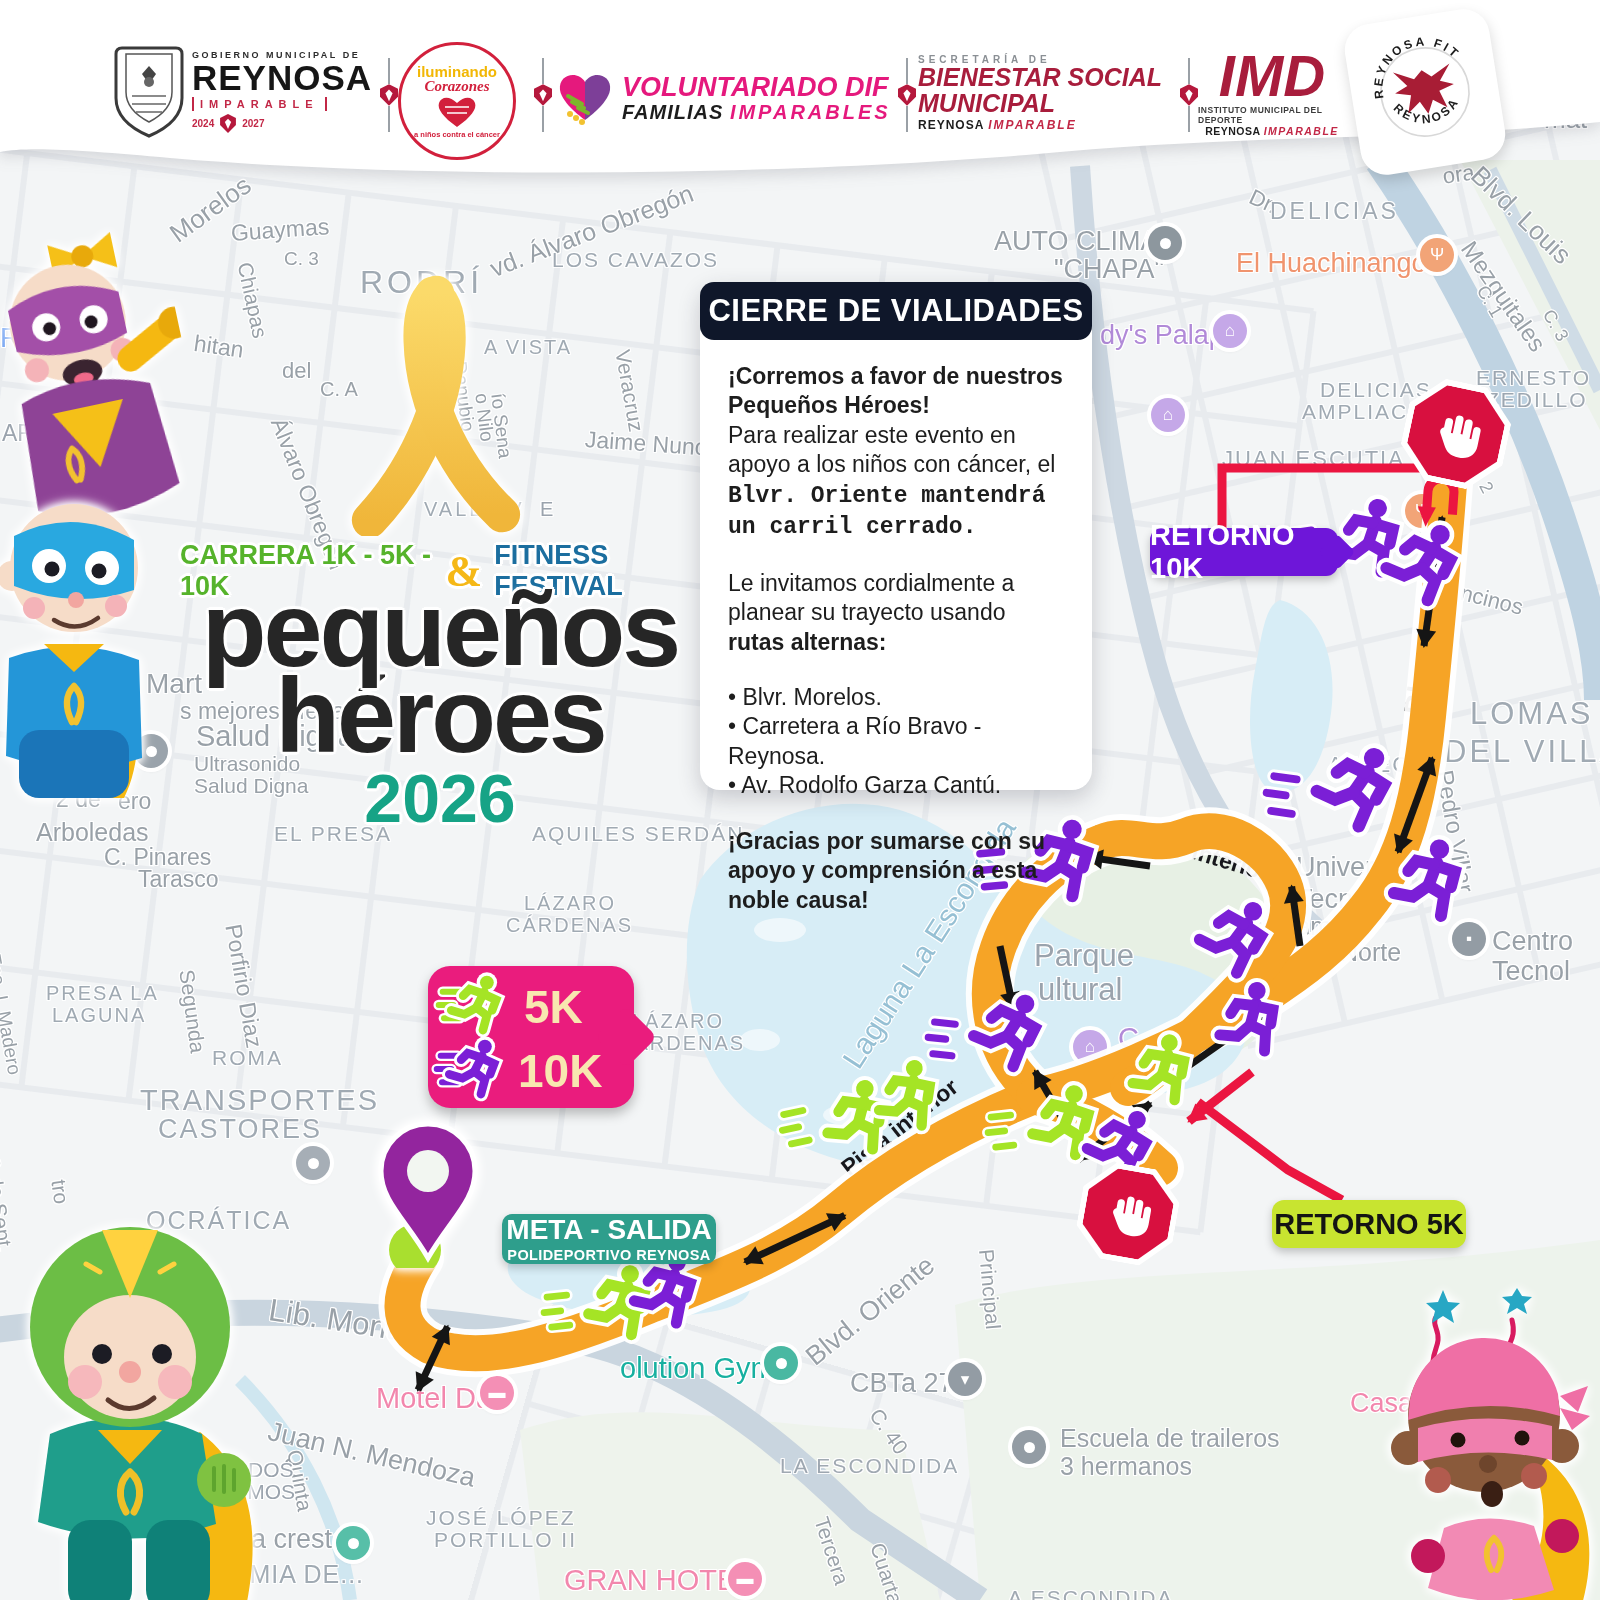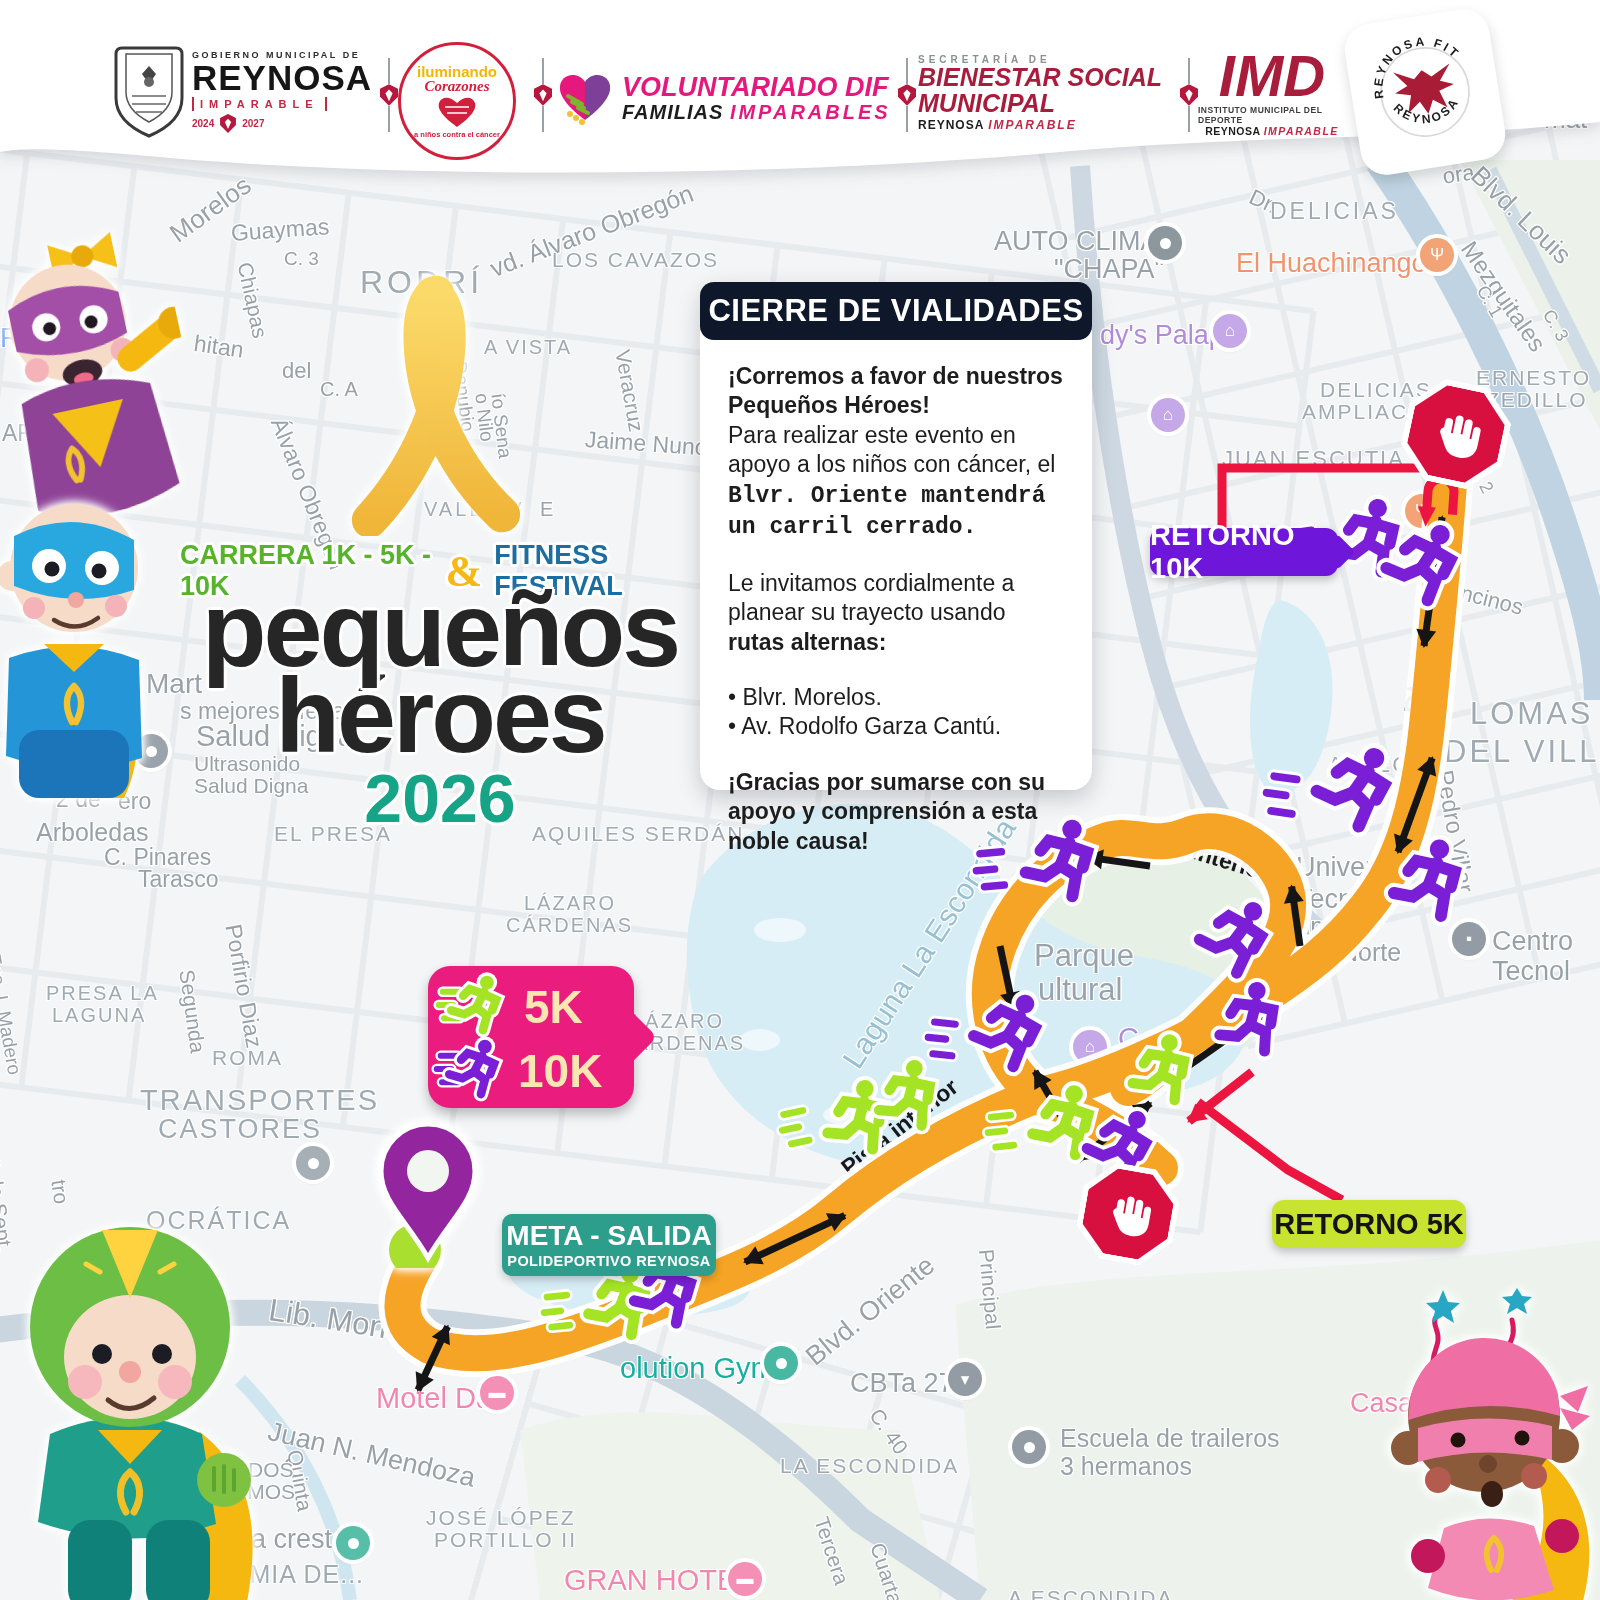--- a/index.html
+++ b/index.html
@@ -501,21 +501,21 @@
   </div>
 
   <div class="badge" style="left:1150px;top:528px;width:188px;height:48px;background:#6E16D9;color:#fff;font-size:29px;">
     <span>RETORNO 10K</span>
     <div class="notch" style="background:#6E16D9;"></div>
   </div>
   <div class="badge" style="left:1272px;top:1200px;width:194px;height:48px;background:#C8E430;color:#141414;font-size:29px;">
     <span>RETORNO 5K</span>
   </div>
 
-  <div class="abs" style="left:502px;top:1214px;width:214px;height:62px;background:#2E9E8C;border-radius:10px;
+  <div class="abs" style="left:502px;top:1214px;width:214px;height:50px;background:#2E9E8C;border-radius:10px;
        display:flex;flex-direction:column;align-items:center;justify-content:center;color:#fff;box-shadow:0 4px 8px rgba(0,0,0,.2);">
     <div style="font-size:28px;font-weight:900;line-height:1;">META - SALIDA</div>
     <div style="font-size:14.5px;font-weight:800;letter-spacing:.4px;margin-top:3px;">POLIDEPORTIVO REYNOSA</div>
   </div>
   <svg class="abs sticker-svg" style="left:363px;top:1118px;" width="130" height="150" viewBox="0 0 130 150">
     <circle cx="52" cy="132" r="26" fill="#A9DF2F"></circle>
     <path d="M65 6 a47 47 0 0 1 47 47 c0 30 -25 49 -47 87 c-22 -38 -47 -57 -47 -87 a47 47 0 0 1 47 -47 z" fill="#93259E" stroke="#fff" stroke-width="5"></path>
     <circle cx="65" cy="53" r="21" fill="#f2f6f1"></circle>
   </svg>
 
@@ -555,20 +555,21 @@
 
   <div class="card">
     <div class="card-header">
       <span>CIERRE DE VIALIDADES</span>
     </div>
     <div class="card-body" id="card-body">
         <p><span style="font-weight: 700;">¡Corremos a favor de nuestros Pequeños Héroes!</span></p>
         <p><span>Para realizar este evento en apoyo a los niños con cáncer, el </span><span style="font-weight: 700; font-family: Liberation Mono, monospace;">Blvr. Oriente mantendrá un carril cerrado.</span></p>
         <p class="gap"><span>Le invitamos cordialmente a planear su trayecto usando </span><span style="font-weight: 700;">rutas alternas:</span></p>
         <p class="gap"><span>• </span><span>Blvr. Morelos.</span></p>
+        <p><span>• </span><span>Carretera a Río Bravo - Reynosa.</span></p>
         <p><span>• </span><span>Av. Rodolfo Garza Cantú.</span></p>
         <p class="gap"><span style="font-weight: 700;">¡Gracias por sumarse con su apoyo y comprensión a esta noble causa!</span></p>
       </div>
   </div>
 
   <svg class="abs sticker-svg" style="left:-14px;top:200px;transform:rotate(-12deg);" width="200" height="340" viewBox="0 0 200 340">
     <path d="M120,58 l-32,-18 v36 z" fill="#F5C018"></path>
       <path d="M120,58 l32,-18 v36 z" fill="#F5C018"></path>
       <circle cx="120" cy="58" r="11" fill="#E8A90B"></circle>
     <circle cx="92" cy="120" r="58" fill="#F6DCC8"></circle>

